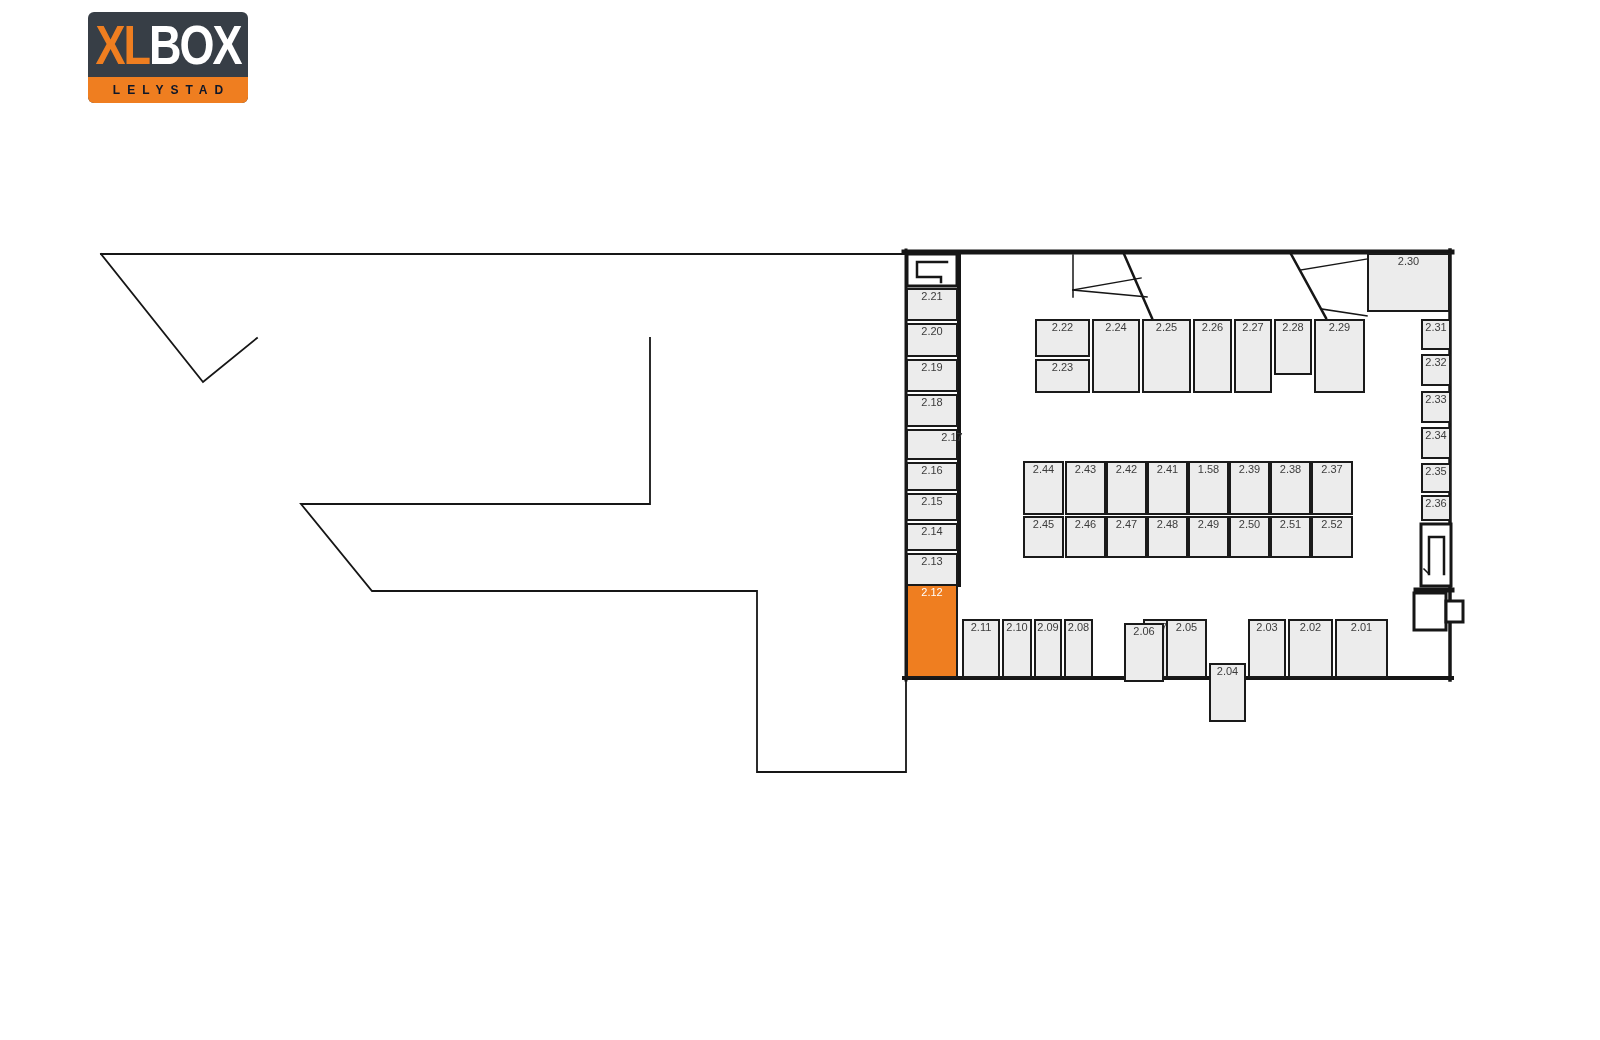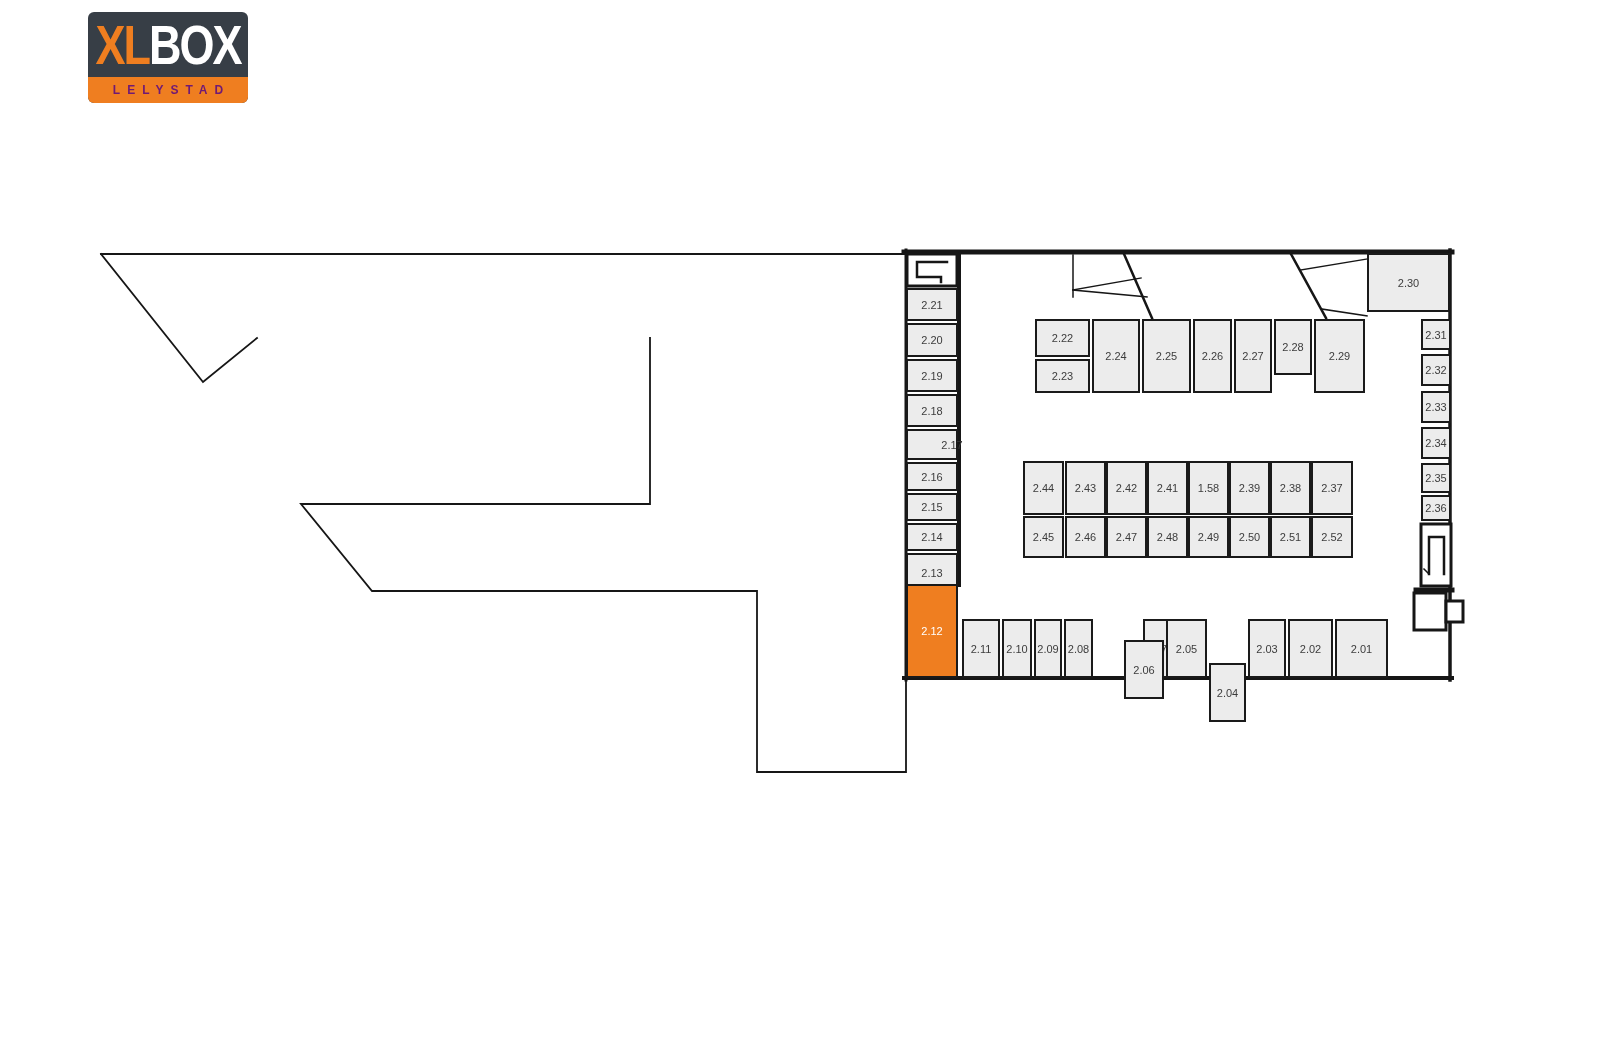--- a/index.html
+++ b/index.html
@@ -11,30 +11,30 @@
         background:var(--logo-dark,#373e46);border-radius:6px;}
   .logo-main{position:absolute;top:4px;left:0;right:0;height:60px;
         display:flex;align-items:center;justify-content:center;
         font-weight:bold;font-size:45px;letter-spacing:-2px;
         transform:scaleY(1.22);transform-origin:center;}
   .logo-main .xl{color:var(--orange,#ef7e20);}
   .logo-main .box{color:#ffffff;}
   .logo-band{position:absolute;bottom:0;left:0;right:0;height:26px;
         background:var(--orange,#ef7e20);border-radius:0 0 6px 6px;
         display:flex;align-items:center;justify-content:center;}
-  .logo-band span{color:#701a75;font-weight:bold;font-size:12px;
+  .logo-band span{color:#0f172a;font-weight:bold;font-size:12px;
         letter-spacing:7px;padding-left:7px;}
 
   
   .plan-svg{position:absolute;left:0;top:0;}
   #units-layer{position:absolute;left:0;top:0;width:1600px;height:1040px;}
   .unit{position:absolute;box-sizing:border-box;
         background:var(--unit-fill,#ececec);
         border:2px solid var(--unit-border,#1a1a1a);
-        display:flex;align-items:center;justify-content:center;
+        display:flex;justify-content:center;
         font-size:11px;color:var(--label-color,#3c3c3c);cursor:pointer;}
   .unit.selected{background:var(--orange,#ef7e20);color:#ffffff;}
 </style>
 </head>
 <body>
 
 <div id="stage">
 
   <div class="logo">
     <div class="logo-main">
@@ -215,21 +215,21 @@
       </div>
       <div class="unit" style="left: 1034px; top: 619px; width: 28px; height: 59px;">
         <span>2.09</span>
       </div>
       <div class="unit" style="left: 1064px; top: 619px; width: 29px; height: 59px;">
         <span>2.08</span>
       </div>
       <div class="unit" style="left: 1095px; top: 619px; width: 27px; height: 59px; margin-left: 48px;">
         <span>2.07</span>
       </div>
-      <div class="unit" style="left: 1124px; top: 640px; width: 40px; height: 59px;">
+      <div class="unit" style="left: 1124px; top: 623px; width: 40px; height: 59px;">
         <span>2.06</span>
       </div>
       <div class="unit" style="left: 1166px; top: 619px; width: 41px; height: 59px;">
         <span>2.05</span>
       </div>
       <div class="unit" style="left: 1209px; top: 619px; width: 37px; height: 59px; margin-top: 44px;">
         <span>2.04</span>
       </div>
       <div class="unit" style="left: 1248px; top: 619px; width: 38px; height: 59px;">
         <span>2.03</span>

